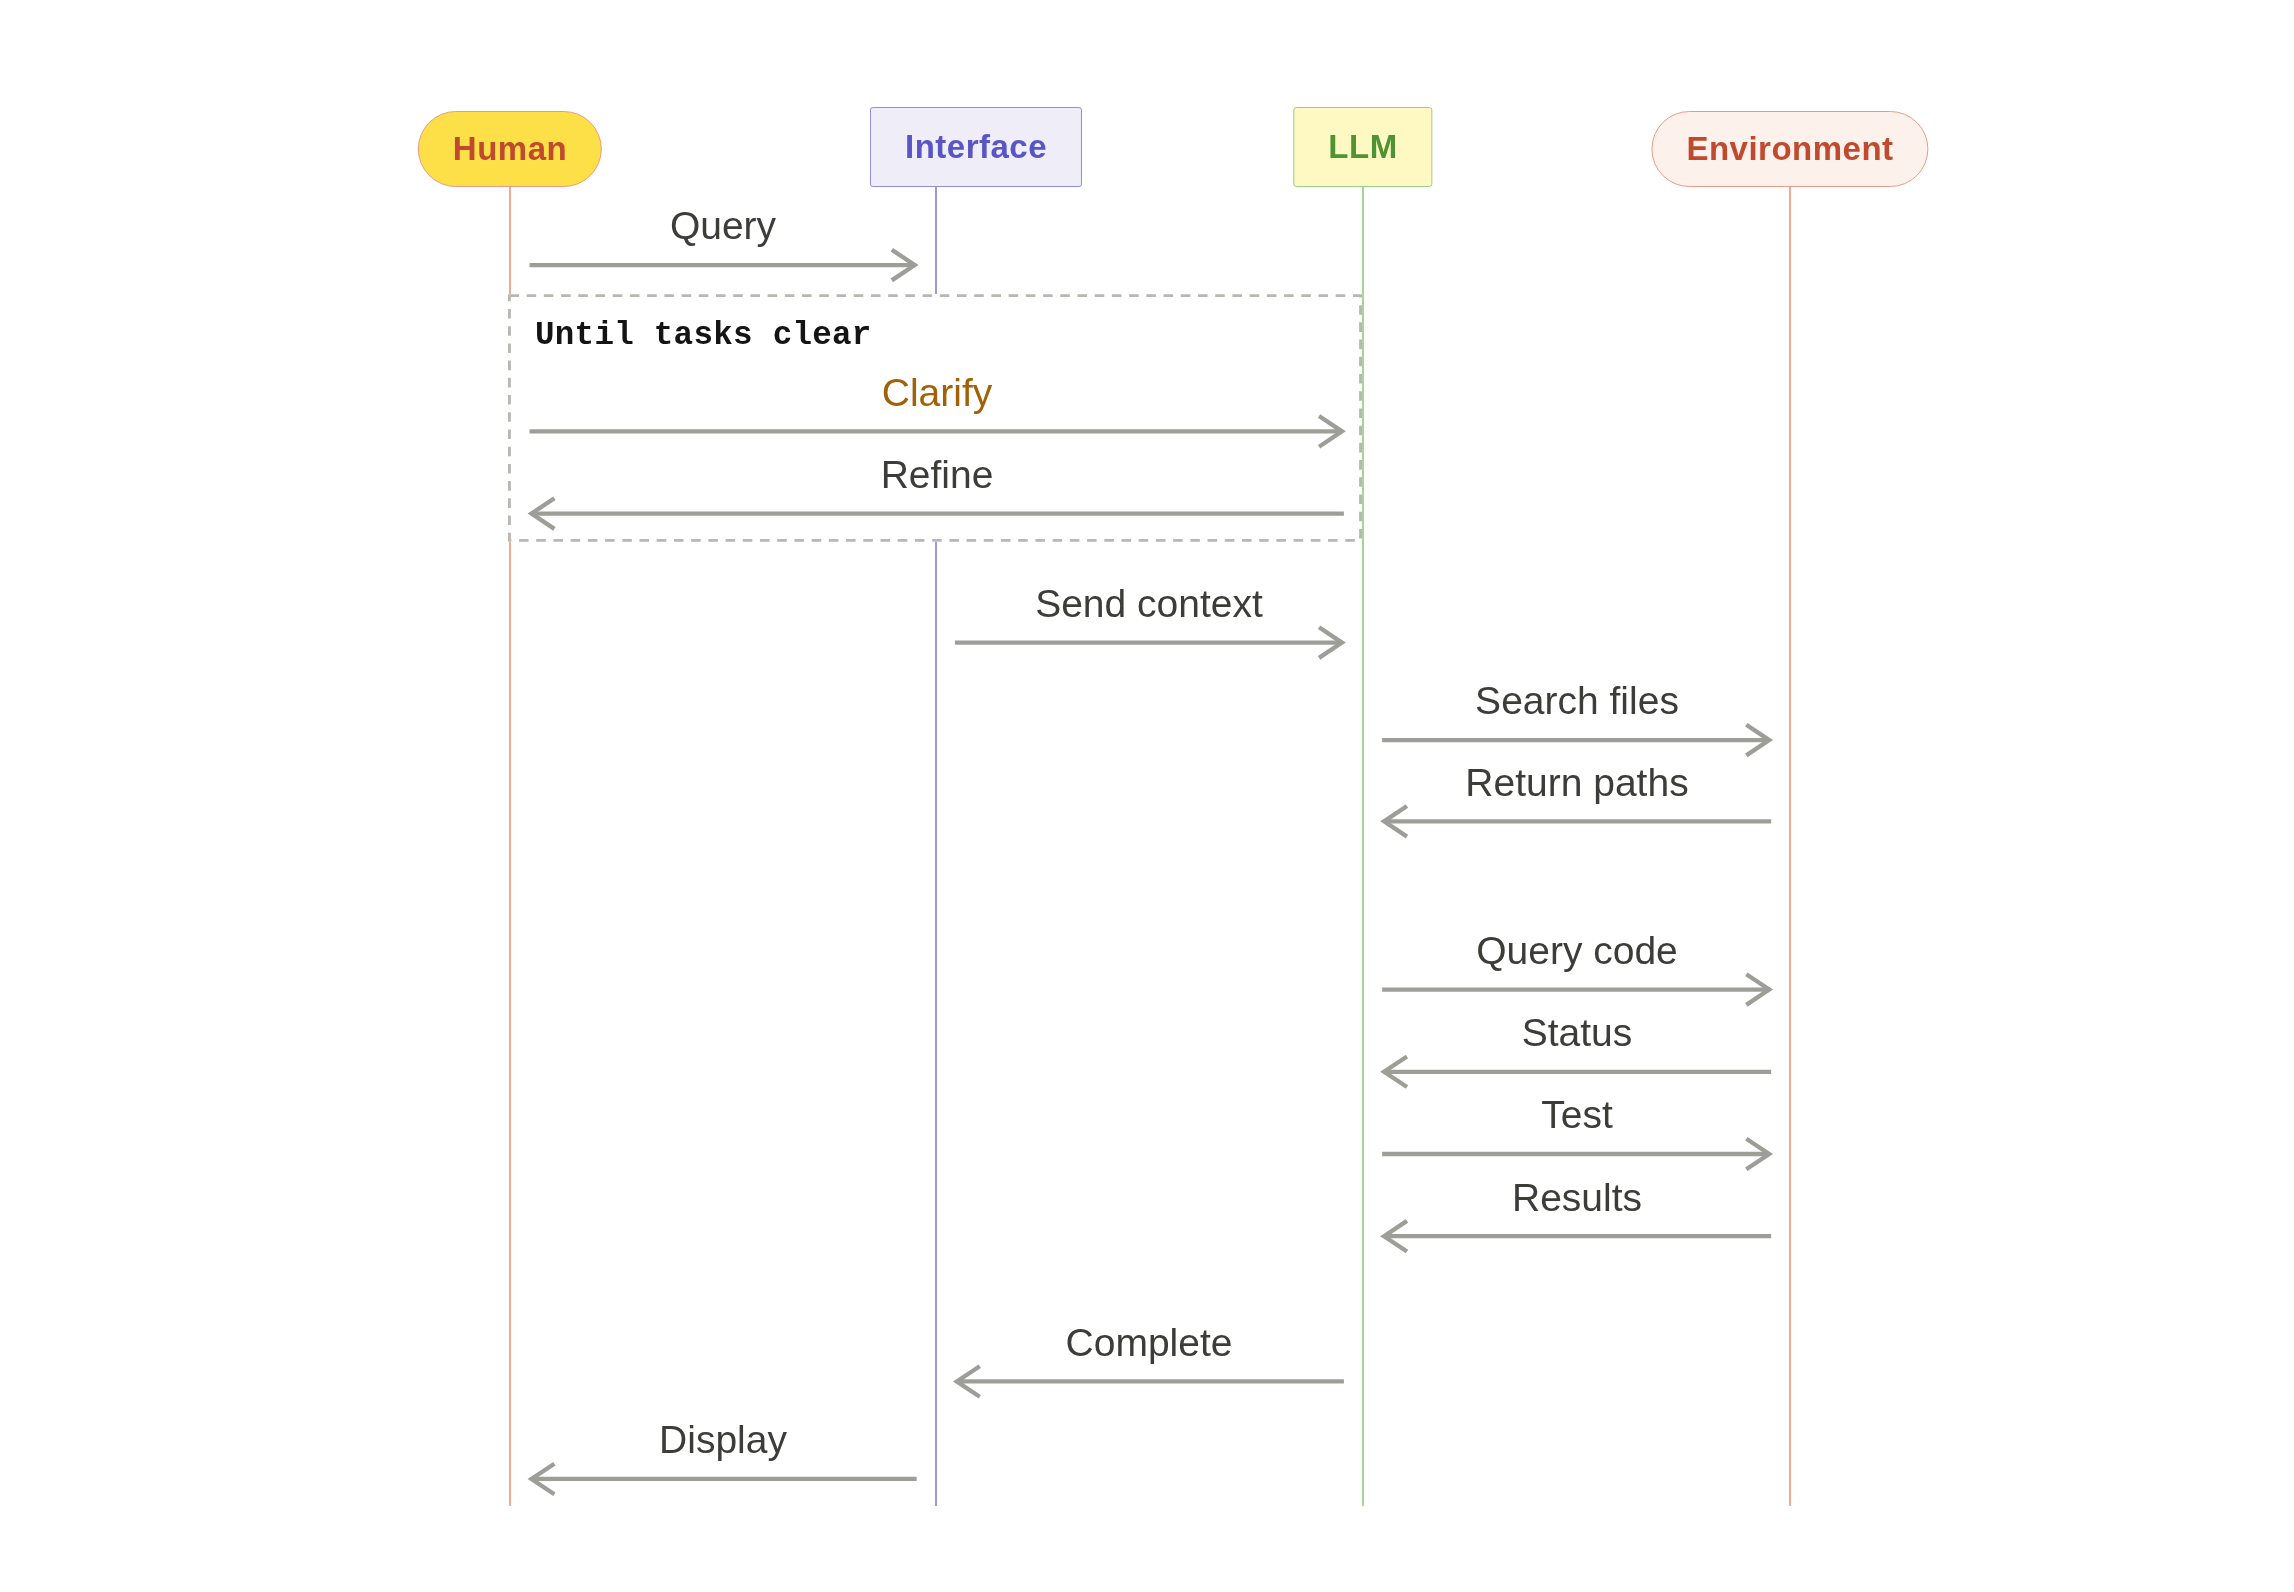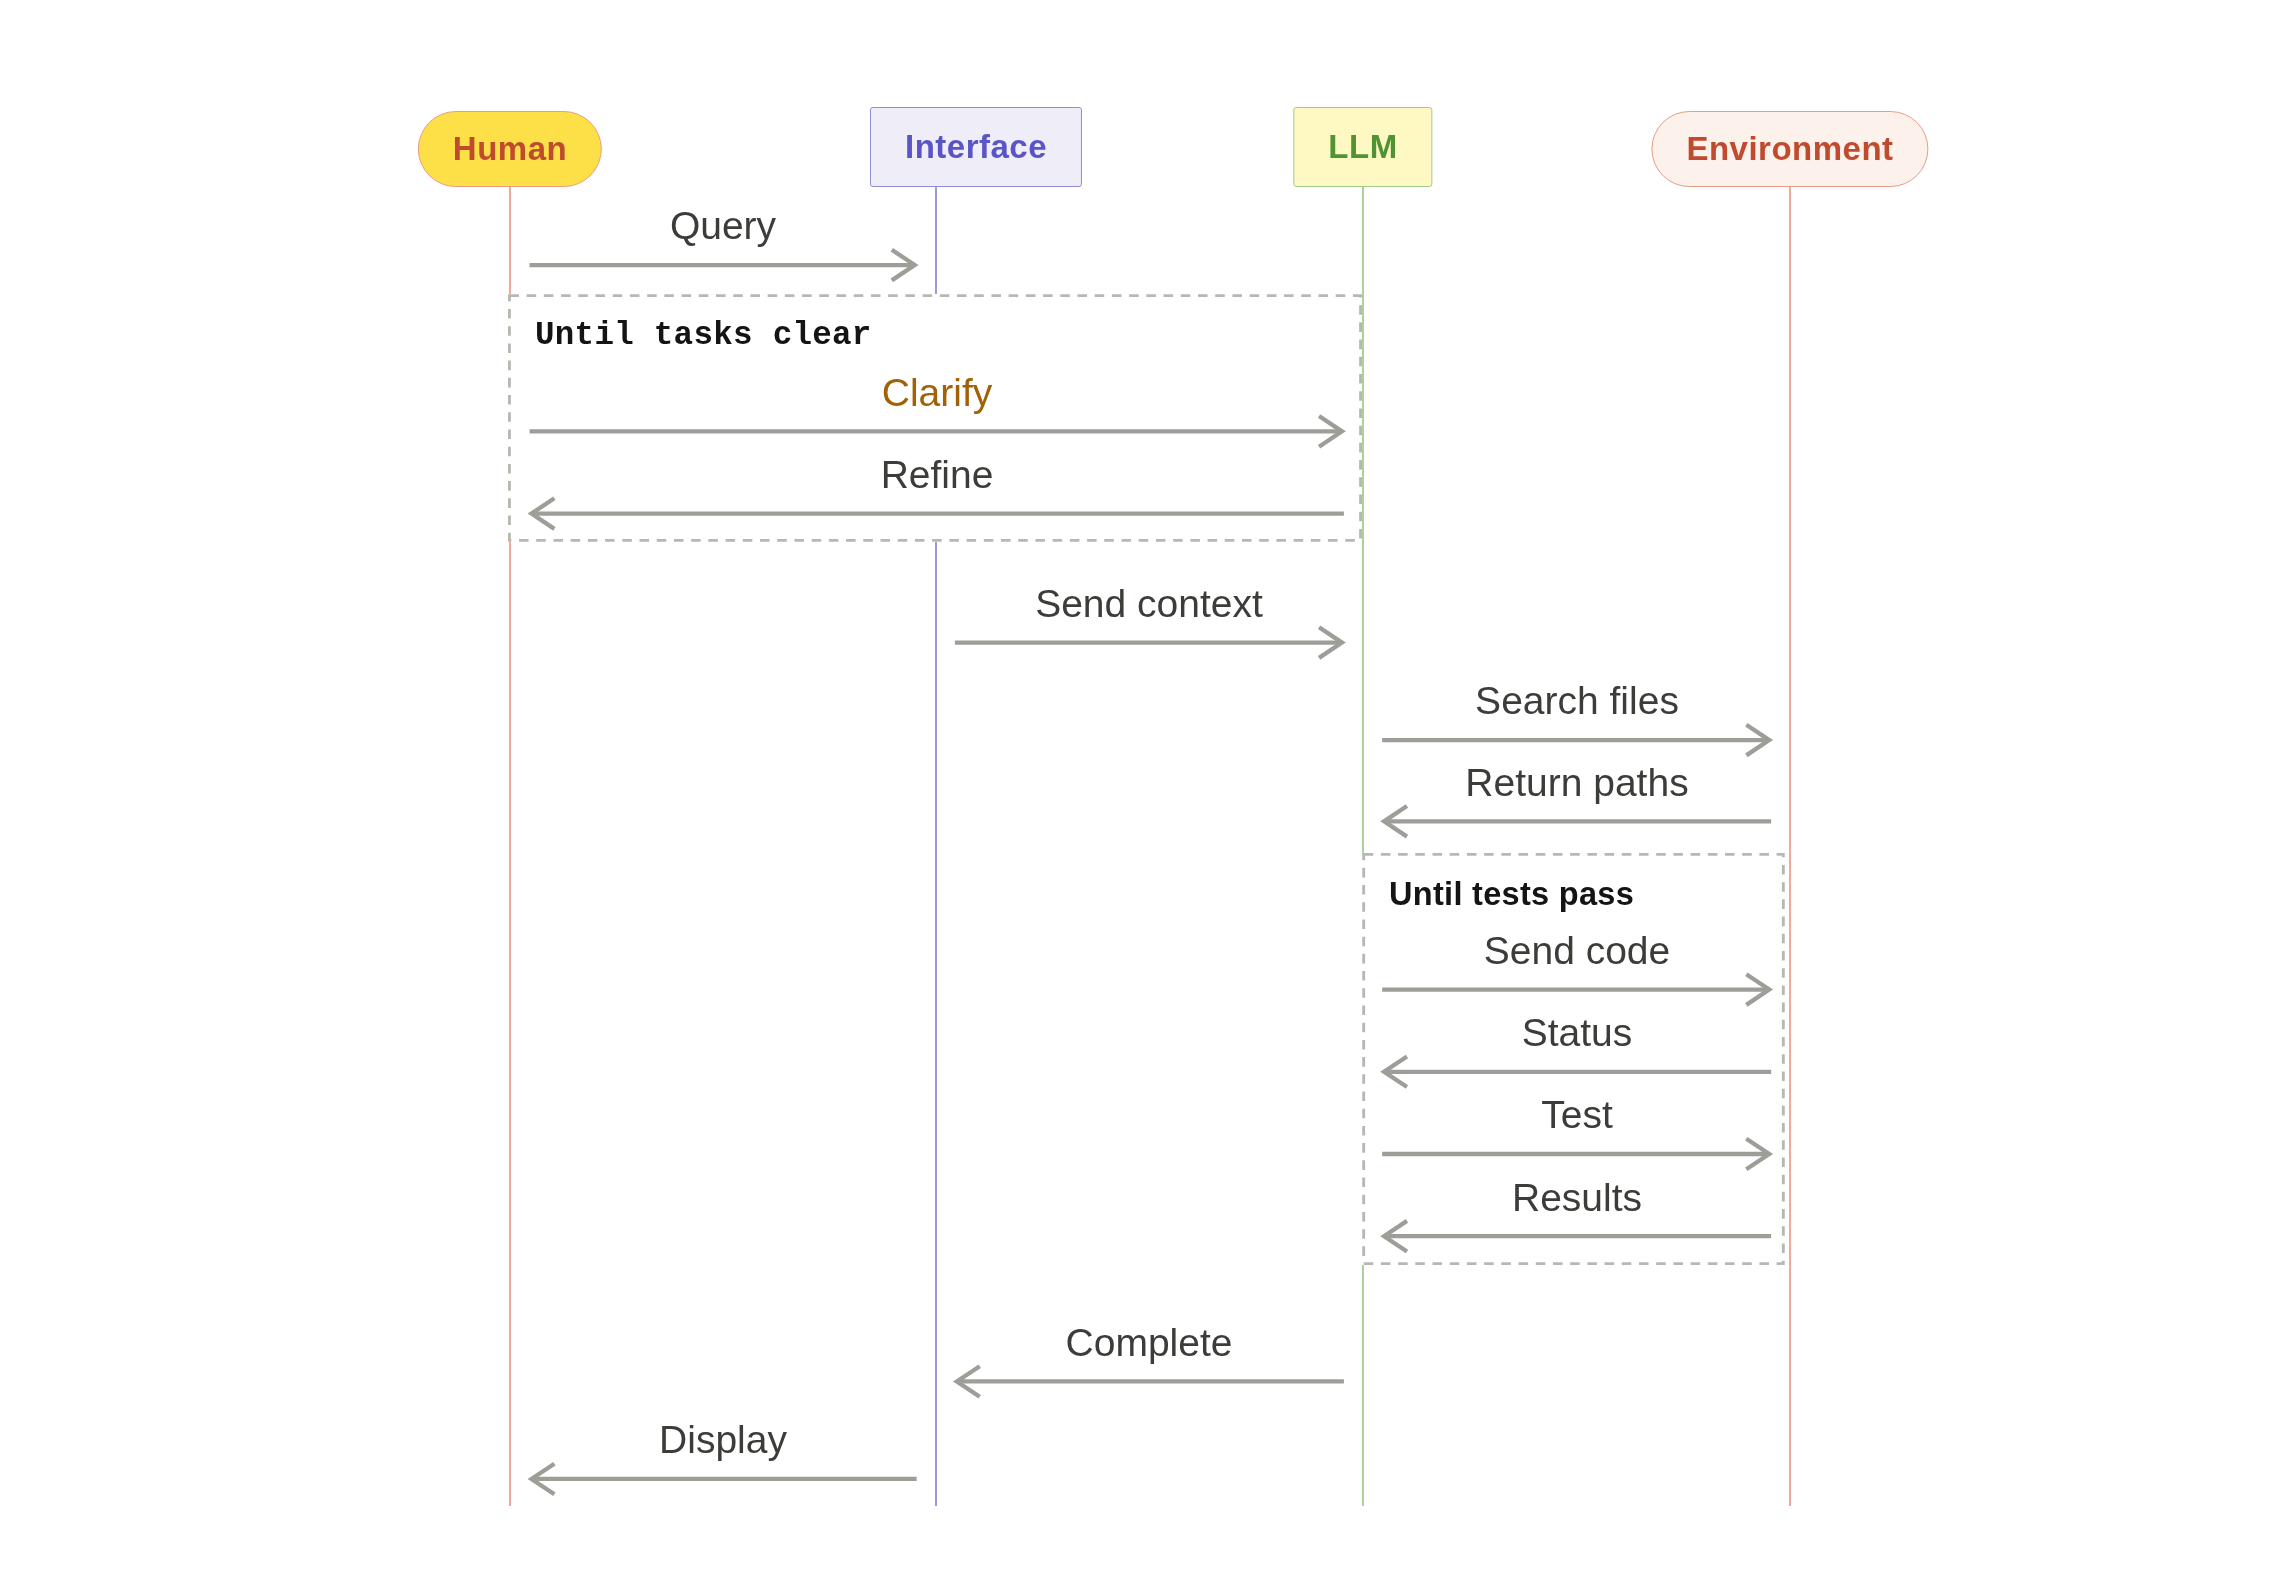--- a/index.html
+++ b/index.html
@@ -63,26 +63,20 @@
     <div class="lifeline" style="left: 509px; background: rgb(240, 171, 151);"></div>
     <div class="lifeline" style="left: 935px; background: rgb(156, 153, 222);"></div>
     <div class="lifeline" style="left: 1362px; background: rgb(171, 210, 154);"></div>
     <div class="lifeline" style="left: 1789px; background: rgb(240, 171, 151);"></div>
     <div class="loopbox" style="left: 508px; top: 294px; width: 854px; height: 248px; font-family: Liberation Mono, monospace;">
       <svg width="854" height="248" viewBox="0 0 893 259">
         <rect x="1.5" y="1.5" width="890" height="256" fill="none" stroke="#b8b8b2" stroke-width="3" stroke-dasharray="10 8"></rect>
       </svg>
       <div class="looplabel" style="color: rgb(20, 20, 20);">Until tasks clear</div>
     </div>
-    <div class="loopbox" style="left: 1362px; top: 853px; width: 423px; height: 412px;">
-      <svg width="423" height="412" viewBox="0 0 442 431">
-        <rect x="1.5" y="1.5" width="439" height="428" fill="none" stroke="#b8b8b2" stroke-width="3" stroke-dasharray="10 8"></rect>
-      </svg>
-      <div class="looplabel" style="color: rgb(20, 20, 20);">Until tests pass</div>
-    </div>
     <svg id="arrows" width="2294" height="1593" viewBox="0 0 2400 1666">
       <g>
         <line x1="554" y1="277" x2="955" y2="277" stroke="#9e9e99" stroke-width="4.5"></line>
         <polyline points="933,261 957,277 933,293" fill="none" stroke="#9e9e99" stroke-width="4.5"></polyline>
       </g>
       <g>
         <line x1="554" y1="451" x2="1402" y2="451" stroke="#9e9e99" stroke-width="4.5"></line>
         <polyline points="1380,435 1404,451 1380,467" fill="none" stroke="#9e9e99" stroke-width="4.5"></polyline>
       </g>
       <g>
@@ -125,21 +119,21 @@
         <line x1="959" y1="1547" x2="558" y2="1547" stroke="#9e9e99" stroke-width="4.5"></line>
         <polyline points="580,1531 556,1547 580,1563" fill="none" stroke="#9e9e99" stroke-width="4.5"></polyline>
       </g>
     </svg>
     <div class="msglabel" style="left: 723px; top: 208px; color: rgb(60, 60, 57);">Query</div>
     <div class="msglabel" style="left: 937px; top: 375px; color: #a16207;">Clarify</div>
     <div class="msglabel" style="left: 937px; top: 457px; color: rgb(60, 60, 57);">Refine</div>
     <div class="msglabel" style="left: 1149px; top: 586px; color: rgb(60, 60, 57);">Send context</div>
     <div class="msglabel" style="left: 1577px; top: 683px; color: rgb(60, 60, 57);">Search files</div>
     <div class="msglabel" style="left: 1577px; top: 765px; color: rgb(60, 60, 57);">Return paths</div>
-    <div class="msglabel" style="left: 1577px; top: 933px; color: rgb(60, 60, 57);">Send code</div>
+    <div class="msglabel" style="left: 1577px; top: 933px; color: rgb(60, 60, 57);">Query code</div>
     <div class="msglabel" style="left: 1577px; top: 1015px; color: rgb(60, 60, 57);">Status</div>
     <div class="msglabel" style="left: 1577px; top: 1097px; color: rgb(60, 60, 57);">Test</div>
     <div class="msglabel" style="left: 1577px; top: 1180px; color: rgb(60, 60, 57);">Results</div>
     <div class="msglabel" style="left: 1149px; top: 1325px; color: rgb(60, 60, 57);">Complete</div>
     <div class="msglabel" style="left: 723px; top: 1422px; color: rgb(60, 60, 57);">Display</div>
     <div class="actor pill" style="left: 510px; background: #fde047; border-color: rgb(232, 156, 134); color: rgb(192, 74, 46);">Human</div>
     <div class="actor rect" style="left: 936px; background: rgb(238, 237, 248); border-color: rgb(143, 140, 217); color: rgb(90, 85, 198); margin-left: 40px;">Interface</div>
     <div class="actor rect" style="left: 1363px; background: #fef9c3; border-color: rgb(158, 203, 136); color: rgb(79, 147, 52);">LLM</div>
     <div class="actor pill" style="left: 1790px; background: rgb(253, 241, 236); border-color: rgb(232, 156, 134); color: rgb(192, 74, 46);">Environment</div>
   </div>

